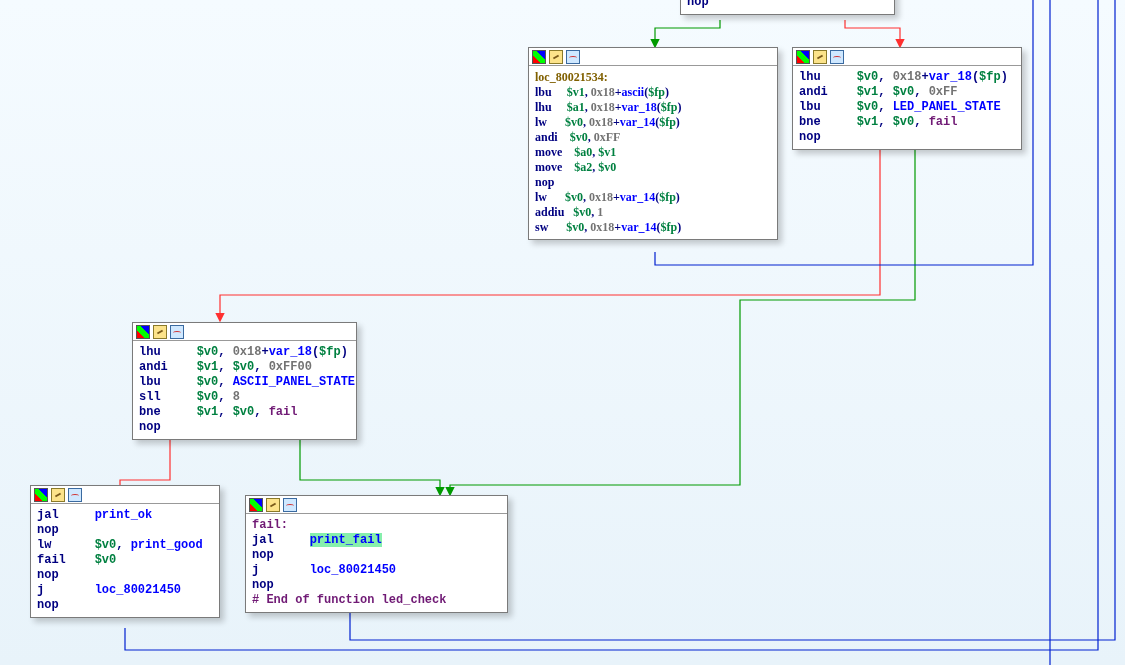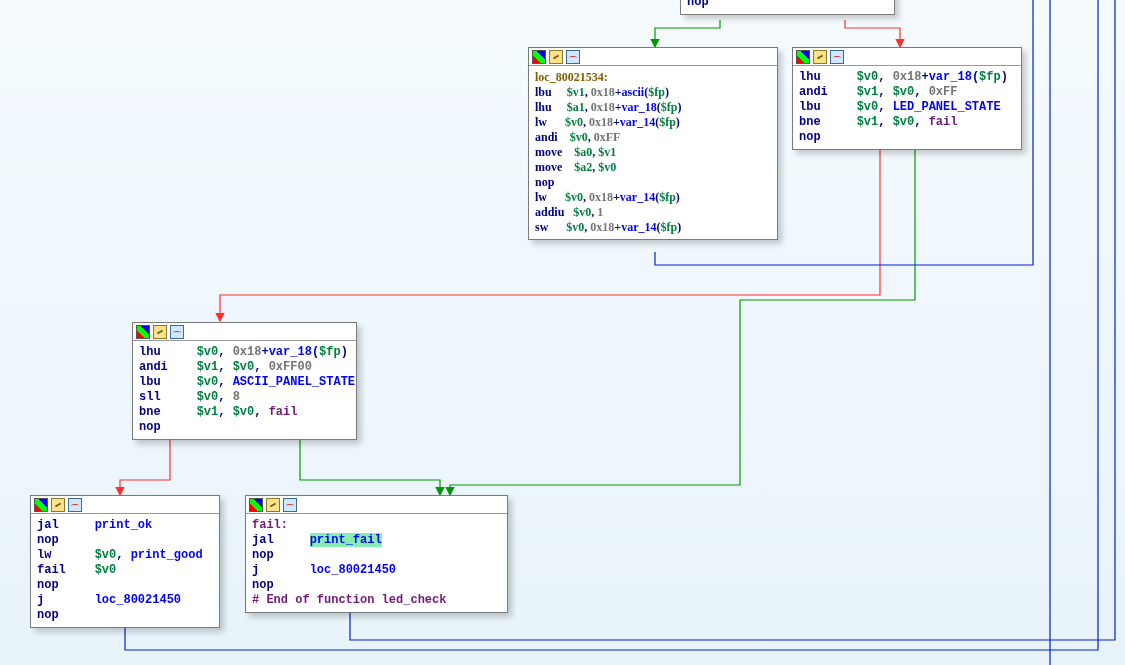--- a/index.html
+++ b/index.html
@@ -182,21 +182,21 @@
   <div class="content">
       <div><span class="mn">lhu</span><span>&nbsp;&nbsp;&nbsp;&nbsp;&nbsp;</span><span class="reg">$v0</span><span class="punct">, </span><span class="imm">0x18</span><span class="punct">+</span><span class="sym">var_18</span><span class="punct">(</span><span class="reg">$fp</span><span class="punct">)</span></div>
       <div><span class="mn">andi</span><span>&nbsp;&nbsp;&nbsp;&nbsp;</span><span class="reg">$v1</span><span class="punct">, </span><span class="reg">$v0</span><span class="punct">, </span><span class="imm">0xFF00</span></div>
       <div><span class="mn">lbu</span><span>&nbsp;&nbsp;&nbsp;&nbsp;&nbsp;</span><span class="reg">$v0</span><span class="punct">, </span><span class="sym">ASCII_PANEL_STATE</span></div>
       <div><span class="mn">sll</span><span>&nbsp;&nbsp;&nbsp;&nbsp;&nbsp;</span><span class="reg">$v0</span><span class="punct">, </span><span class="imm">8</span></div>
       <div><span class="mn">bne</span><span>&nbsp;&nbsp;&nbsp;&nbsp;&nbsp;</span><span class="reg">$v1</span><span class="punct">, </span><span class="reg">$v0</span><span class="punct">, </span><span class="cmt">fail</span></div>
       <div><span class="mn">nop</span></div>
     </div>
 </div>
 
-<div class="node" style="left:30px; top:495px; width:190px;">
+<div class="node" style="left:30px; top:485px; width:190px;">
   <div class="titlebar">
     <span class="icon icon-colors"></span>
     <span class="icon icon-edit"></span>
     <span class="icon icon-wave"></span>
   </div>
   <div class="content">
       <div><span class="mn">jal</span><span>&nbsp;&nbsp;&nbsp;&nbsp;&nbsp;</span><span class="sym">print_ok</span></div>
       <div><span class="mn">nop</span></div>
       <div><span class="mn">lw</span><span>&nbsp;&nbsp;&nbsp;&nbsp;&nbsp;&nbsp;</span><span class="reg">$v0</span><span class="punct">, </span><span class="sym">print_good</span></div>
       <div><span class="mn">fail</span><span>&nbsp;&nbsp;&nbsp;&nbsp;</span><span class="reg">$v0</span></div>

